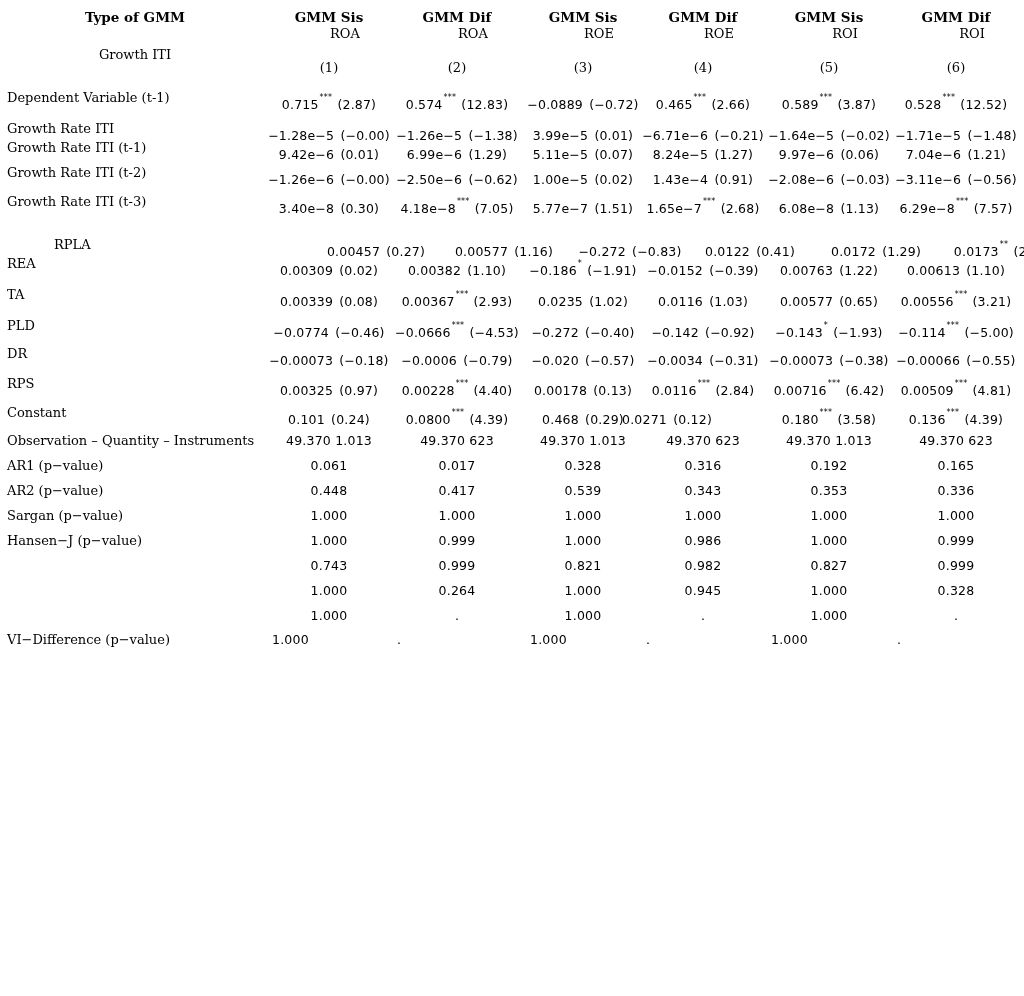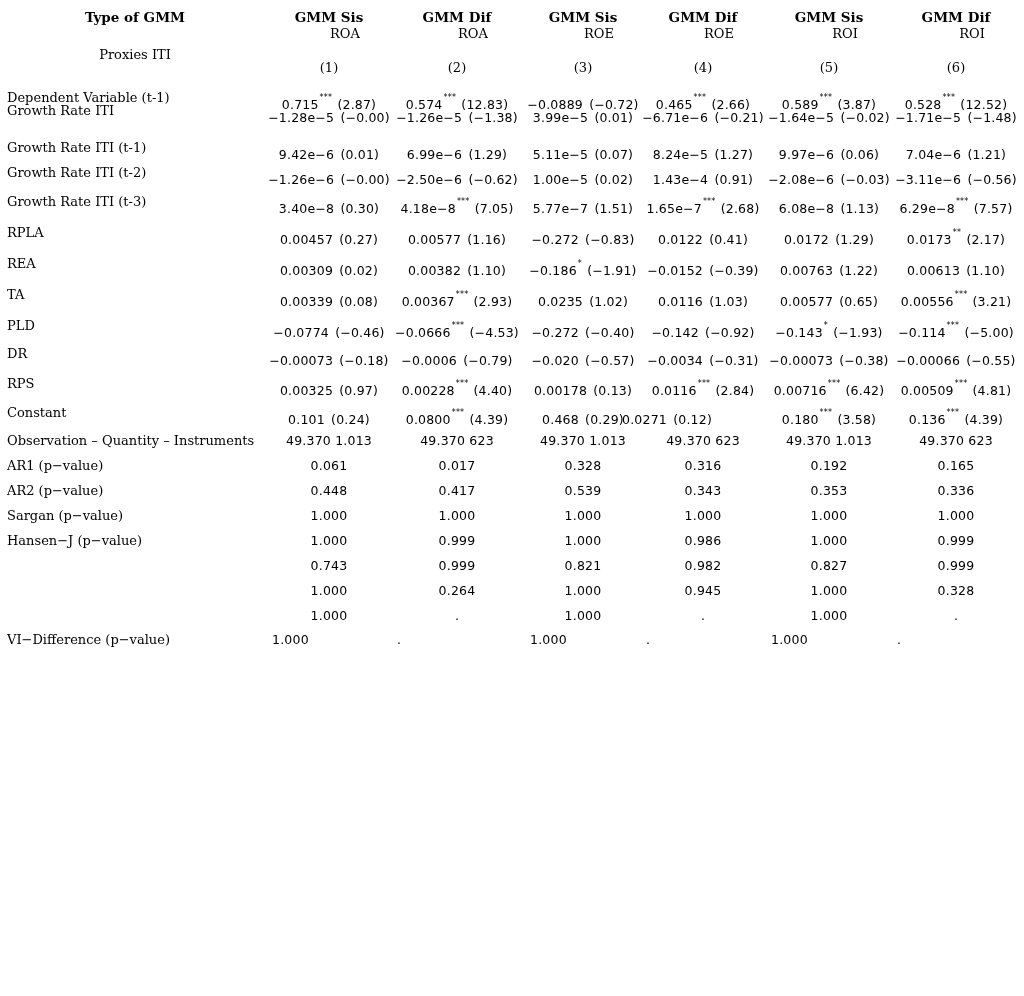--- a/index.html
+++ b/index.html
@@ -30,42 +30,42 @@
   </div>
 
   <div class="row" style="top:21px;position:absolute;width:1024px;margin-left:16px;">
     <span class="cell c" style="left:329px">ROA</span>
     <span class="cell c" style="left:457px">ROA</span>
     <span class="cell c" style="left:583px">ROE</span>
     <span class="cell c" style="left:703px">ROE</span>
     <span class="cell c" style="left:829px">ROI</span>
     <span class="cell c" style="left:956px">ROI</span>
   </div>
-  <span class="cell c" style="left:135px;top:42px;position:absolute;">Proxies ITI</span>
+  <span class="cell c" style="left:135px;top:42px;position:absolute;">Growth ITI</span>
 
   <div class="row" style="top:55px;position:absolute;width:1024px;">
     <span class="cell c" style="left:329px">(1)</span>
     <span class="cell c" style="left:457px">(2)</span>
     <span class="cell c" style="left:583px">(3)</span>
     <span class="cell c" style="left:703px">(4)</span>
     <span class="cell c" style="left:829px">(5)</span>
     <span class="cell c" style="left:956px">(6)</span>
   </div>
 
   <div id="coef-rows">
       <div class="row" style="position: absolute; width: 1024px; top: 85px;">
         <span class="cell label">Dependent Variable (t-1)</span>
         <span class="cell c val" style="left:329px"><span>0.715</span><sup class="stars">***</sup> <span>(2.87)</span></span>
         <span class="cell c val" style="left:457px"><span>0.574</span><sup class="stars">***</sup> <span>(12.83)</span></span>
         <span class="cell c val" style="left:583px"><span>−0.0889</span><sup class="stars"></sup> <span>(−0.72)</span></span>
         <span class="cell c val" style="left:703px"><span>0.465</span><sup class="stars">***</sup> <span>(2.66)</span></span>
         <span class="cell c val" style="left:829px"><span>0.589</span><sup class="stars">***</sup> <span>(3.87)</span></span>
         <span class="cell c val" style="left:956px"><span>0.528</span><sup class="stars">***</sup> <span>(12.52)</span></span>
       </div>
-      <div class="row" style="position: absolute; width: 1024px; top: 98px;">
+      <div class="row" style="position: absolute; width: 1024px; top: 116px;">
         <span class="cell label">Growth Rate ITI</span>
         <span class="cell c val" style="left:329px"><span>−1.28e−5</span><sup class="stars"></sup> <span>(−0.00)</span></span>
         <span class="cell c val" style="left:457px"><span>−1.26e−5</span><sup class="stars"></sup> <span>(−1.38)</span></span>
         <span class="cell c val" style="left:583px"><span>3.99e−5</span><sup class="stars"></sup> <span>(0.01)</span></span>
         <span class="cell c val" style="left:703px"><span>−6.71e−6</span><sup class="stars"></sup> <span>(−0.21)</span></span>
         <span class="cell c val" style="left:829px"><span>−1.64e−5</span><sup class="stars"></sup> <span>(−0.02)</span></span>
         <span class="cell c val" style="left:956px"><span>−1.71e−5</span><sup class="stars"></sup> <span>(−1.48)</span></span>
       </div>
       <div class="row" style="position: absolute; width: 1024px; top: 135px;">
         <span class="cell label">Growth Rate ITI (t-1)</span>
@@ -87,21 +87,21 @@
       </div>
       <div class="row" style="position: absolute; width: 1024px; top: 189px;">
         <span class="cell label">Growth Rate ITI (t-3)</span>
         <span class="cell c val" style="left:329px"><span>3.40e−8</span><sup class="stars"></sup> <span>(0.30)</span></span>
         <span class="cell c val" style="left:457px"><span>4.18e−8</span><sup class="stars">***</sup> <span>(7.05)</span></span>
         <span class="cell c val" style="left:583px"><span>5.77e−7</span><sup class="stars"></sup> <span>(1.51)</span></span>
         <span class="cell c val" style="left:703px"><span>1.65e−7</span><sup class="stars">***</sup> <span>(2.68)</span></span>
         <span class="cell c val" style="left:829px"><span>6.08e−8</span><sup class="stars"></sup> <span>(1.13)</span></span>
         <span class="cell c val" style="left:956px"><span>6.29e−8</span><sup class="stars">***</sup> <span>(7.57)</span></span>
       </div>
-      <div class="row" style="position: absolute; width: 948px; top: 220px;">
+      <div class="row" style="position: absolute; width: 948px; top: 232px; margin-left: 47px;">
         <span class="cell label">RPLA</span>
         <span class="cell c val" style="left:329px"><span>0.00457</span><sup class="stars"></sup> <span>(0.27)</span></span>
         <span class="cell c val" style="left:457px"><span>0.00577</span><sup class="stars"></sup> <span>(1.16)</span></span>
         <span class="cell c val" style="left:583px"><span>−0.272</span><sup class="stars"></sup> <span>(−0.83)</span></span>
         <span class="cell c val" style="left:703px"><span>0.0122</span><sup class="stars"></sup> <span>(0.41)</span></span>
         <span class="cell c val" style="left:829px"><span>0.0172</span><sup class="stars"></sup> <span>(1.29)</span></span>
         <span class="cell c val" style="left:956px"><span>0.0173</span><sup class="stars">**</sup> <span>(2.17)</span></span>
       </div>
       <div class="row" style="position: absolute; width: 1024px; top: 251px;">
         <span class="cell label">REA</span>

